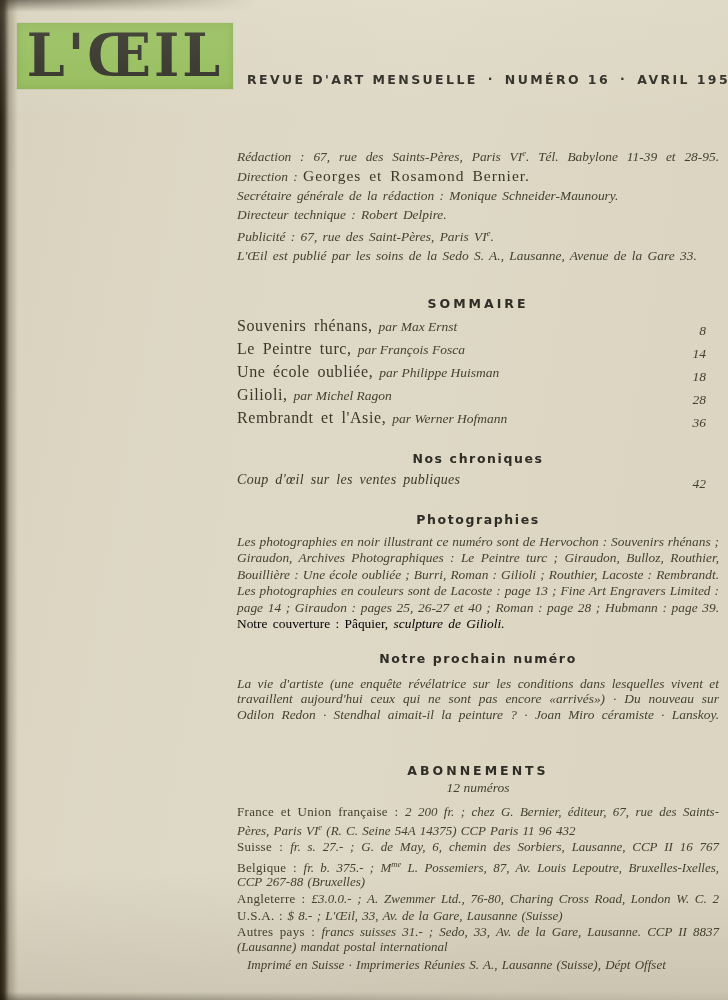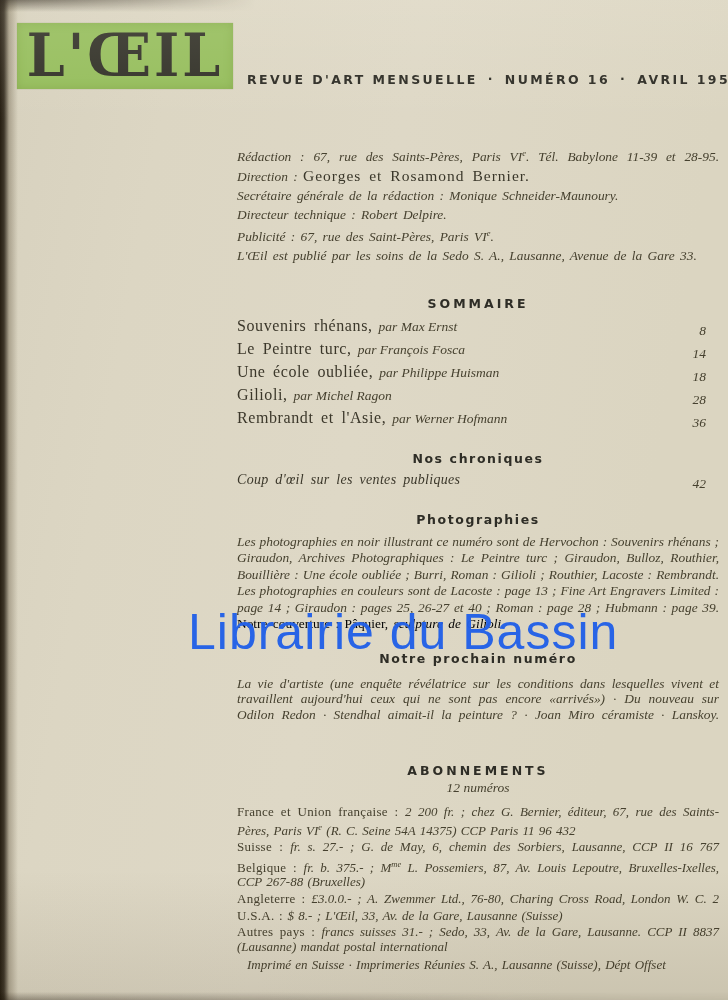--- a/index.html
+++ b/index.html
@@ -196,18 +196,17 @@
       <div class="abo-entry">
         <div class="aline"><span class="rm">U.S.A. : </span><span class="it">$ 8.- ; L'Œil, 33, Av. de la Gare, Lausanne (Suisse)</span></div>
       </div>
       <div class="abo-entry">
         <div class="aline just"><span class="rm">Autres pays : </span><span class="it">francs suisses 31.- ; Sedo, 33, Av. de la Gare, Lausanne. CCP II 8837</span></div>
         <div class="aline"><span class="it">(Lausanne) mandat postal international</span></div>
       </div>
       <div class="aline printer"><span class="it">Imprimé en Suisse  ·  Imprimeries Réunies S. A., Lausanne (Suisse), Dépt Offset</span></div>
     </div>
 
-  <div class="watermark">Librairie du Bassin</div>
 
   <div class="edge-left"></div>
   <div class="edge-top-left"></div>
   <div class="edge-bottom"></div>
 </div>
 
 </body></html>

